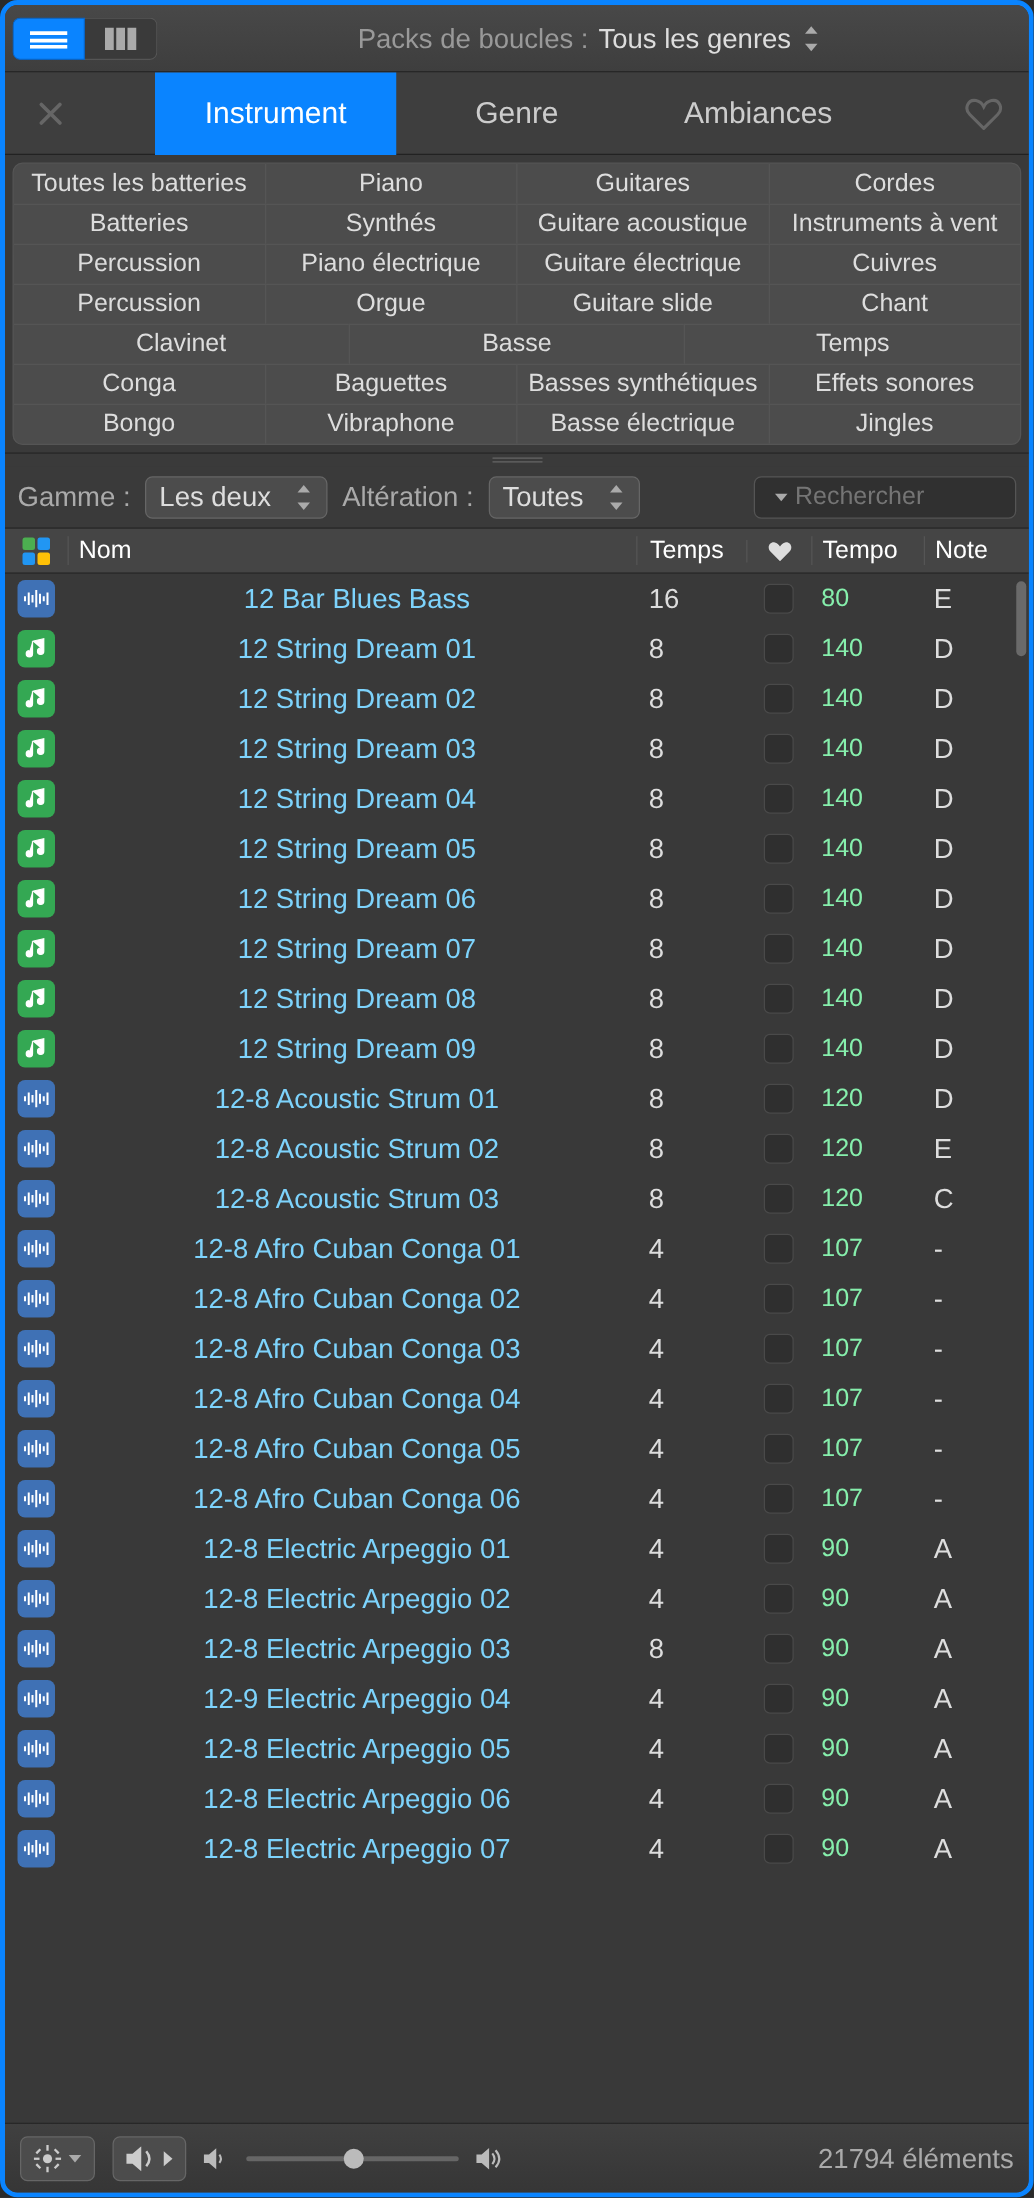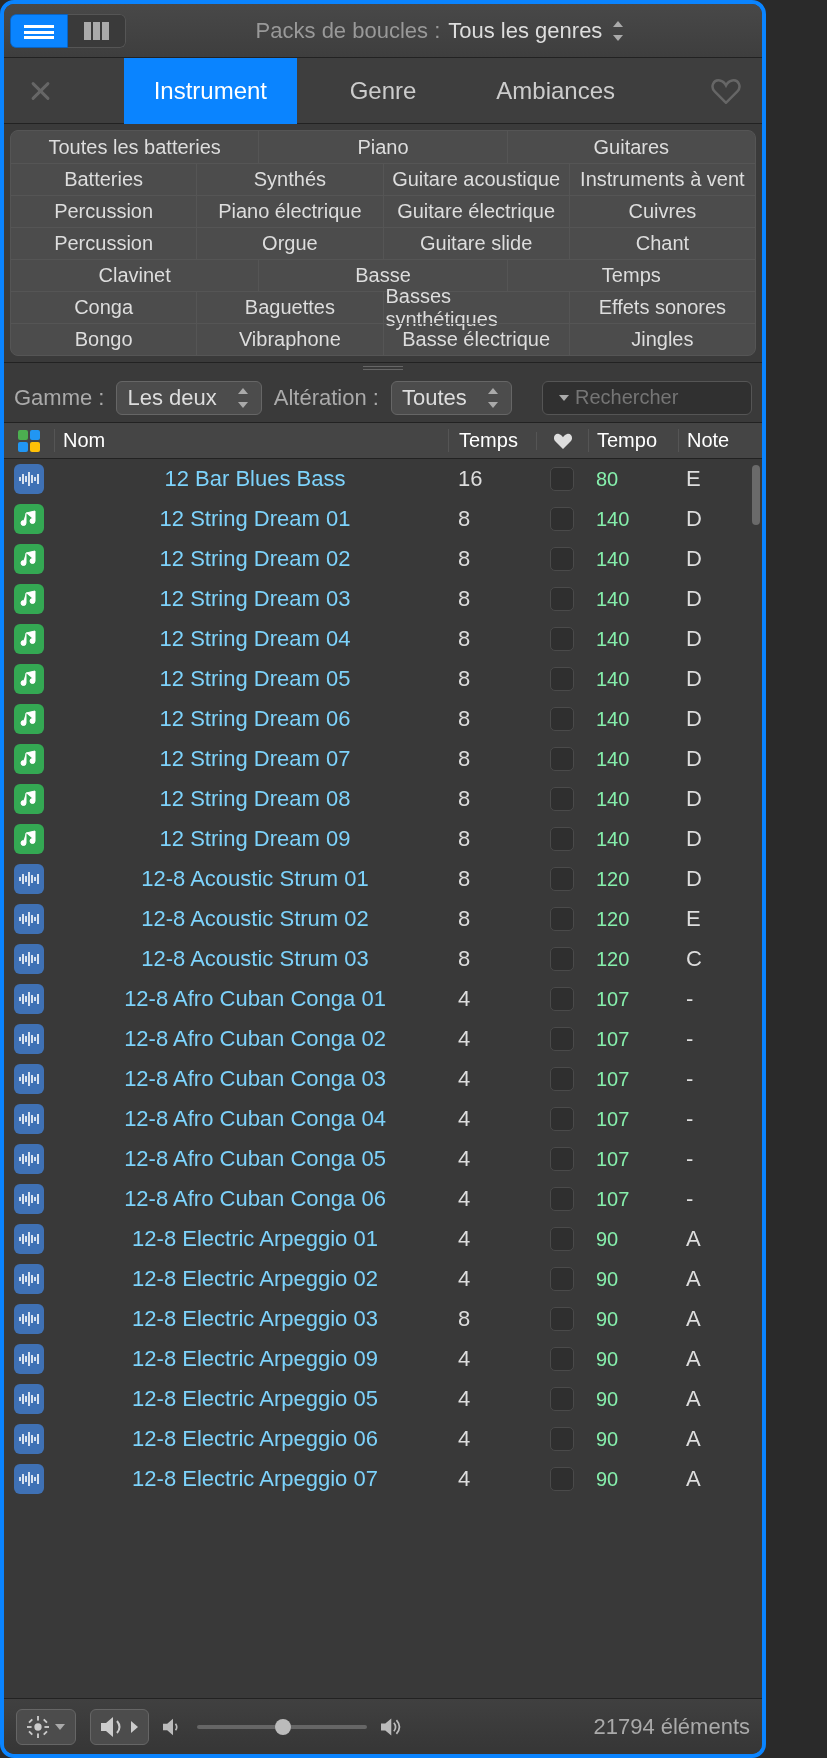--- a/index.html
+++ b/index.html
@@ -6,21 +6,21 @@
   body {
     background: #2a2a2a;
     font-family: -apple-system, "Helvetica Neue", Arial, sans-serif;
     width: 827px;
     height: 1758px;
     overflow: hidden;
     color: #ccc;
     font-size: 22px;
   }
   .window {
-    width: 766px;
+    width: 827px;
     height: 1758px;
     border: 4px solid #0a84ff;
     border-radius: 14px;
     background: #3a3a3a;
     display: flex;
     flex-direction: column;
     overflow: hidden;
   }
 
   
@@ -228,20 +228,21 @@
       </span>
     </div>
   </div>
 
   <div class="cat-grid-wrap">
     <div class="cat-grid" id="cat-grid">
         <div class="cat-row">
           <div class="cat-cell">Toutes les batteries</div>
           <div class="cat-cell">Piano</div>
           <div class="cat-cell">Guitares</div>
+          <div class="cat-cell">Cordes</div>
         </div>
         <div class="cat-row">
           <div class="cat-cell">Batteries</div>
           <div class="cat-cell">Synthés</div>
           <div class="cat-cell">Guitare acoustique</div>
           <div class="cat-cell">Instruments à vent</div>
         </div>
         <div class="cat-row">
           <div class="cat-cell">Percussion</div>
           <div class="cat-cell">Piano électrique</div>
@@ -809,21 +810,21 @@
                 <line x1="5" y1="2" x2="5" y2="12"></line>
                 <line x1="8" y1="4" x2="8" y2="10"></line>
                 <line x1="11" y1="0" x2="11" y2="14"></line>
                 <line x1="14" y1="3" x2="14" y2="11"></line>
                 <line x1="17" y1="5" x2="17" y2="9"></line>
                 <line x1="20" y1="2" x2="20" y2="12"></line>
               </g>
             </svg>
           </div>
         </div>
-        <div class="td-nom">12-8 Electric Arpeggio 09</div>
+        <div class="td-nom">12-9 Electric Arpeggio 04</div>
         <div class="td-temps">4</div>
         <div class="td-heart">
           <div class="fav-box"></div>
         </div>
         <div class="td-tempo">90</div>
         <div class="td-note">A</div>
         <div class="td-scroll"></div>
       </div>
       <div class="trow">
         <div class="td-icon">

